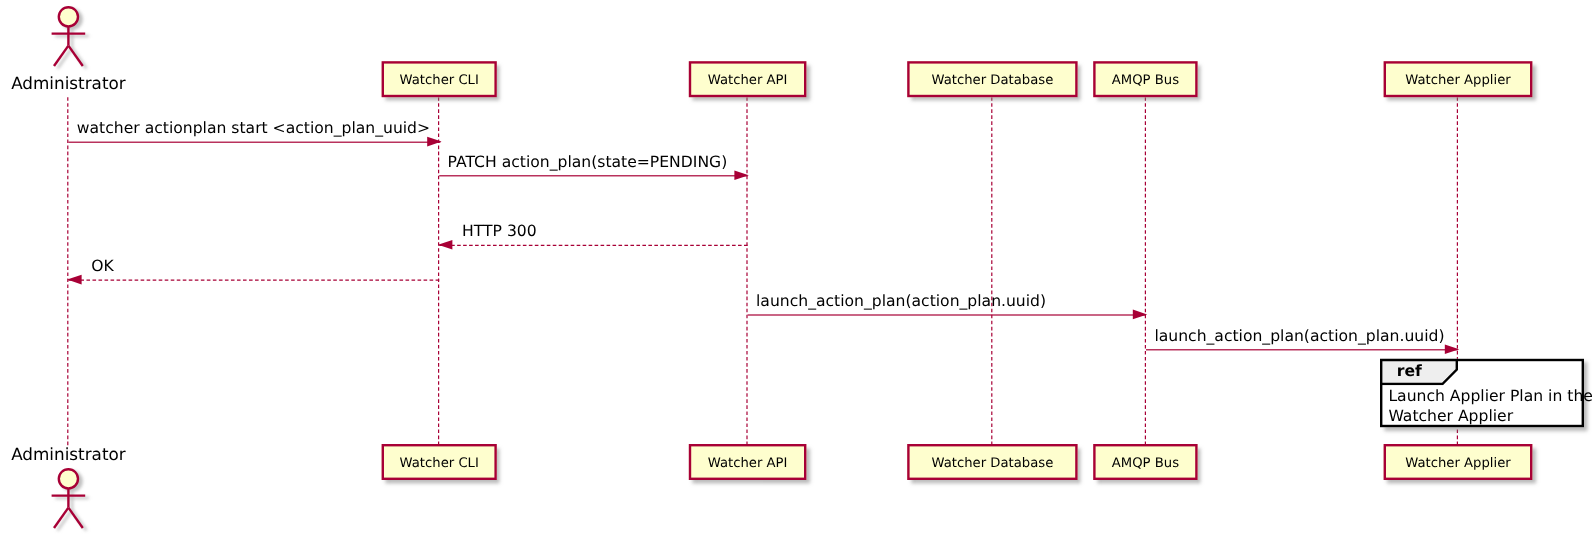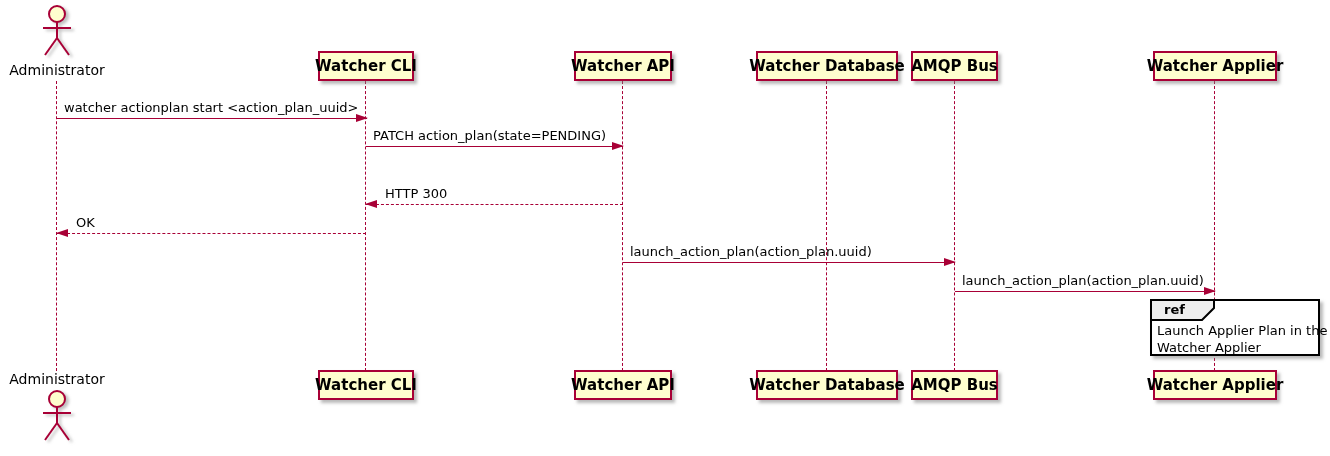--- a/index.html
+++ b/index.html
@@ -6,23 +6,22 @@
   body{font-family:"DejaVu Sans","Liberation Sans",sans-serif;color:var(--text,#000);}
   .stage{position:relative;width:1330px;height:456px;background:var(--background,#fff);overflow:hidden;}
 
   .lifeline{position:absolute;width:0;border-left:1px dashed var(--lifeline,#A80036);}
 
   .pbox{
     position:absolute;height:30px;box-sizing:border-box;
     background:var(--participant-fill,#FEFECE);
     border:2px solid var(--participant-border,#A80036);
     display:flex;align-items:center;justify-content:center;
-    font-size:15px;white-space:nowrap;
+    font-size:11px;white-space:nowrap;
     box-shadow:3px 3px 3px rgba(130,130,130,.55);
-    font-weight:bold;
   }
 
   .actor-svg{position:absolute;filter:drop-shadow(3px 2px 1.5px rgba(130,130,130,.5));}
   .actor-svg circle{fill:var(--participant-fill,#FEFECE);stroke:var(--participant-border,#A80036);stroke-width:2;}
   .actor-svg line{stroke:var(--participant-border,#A80036);stroke-width:2;}
   .actor-label{position:absolute;width:120px;text-align:center;font-size:14px;height:16px;line-height:16px;}
 
   .message{position:absolute;font-size:13px;}
   .msg-label{height:15px;line-height:15px;margin-bottom:3px;white-space:nowrap;}
   .message.fwd .msg-label{padding-left:7px;}

